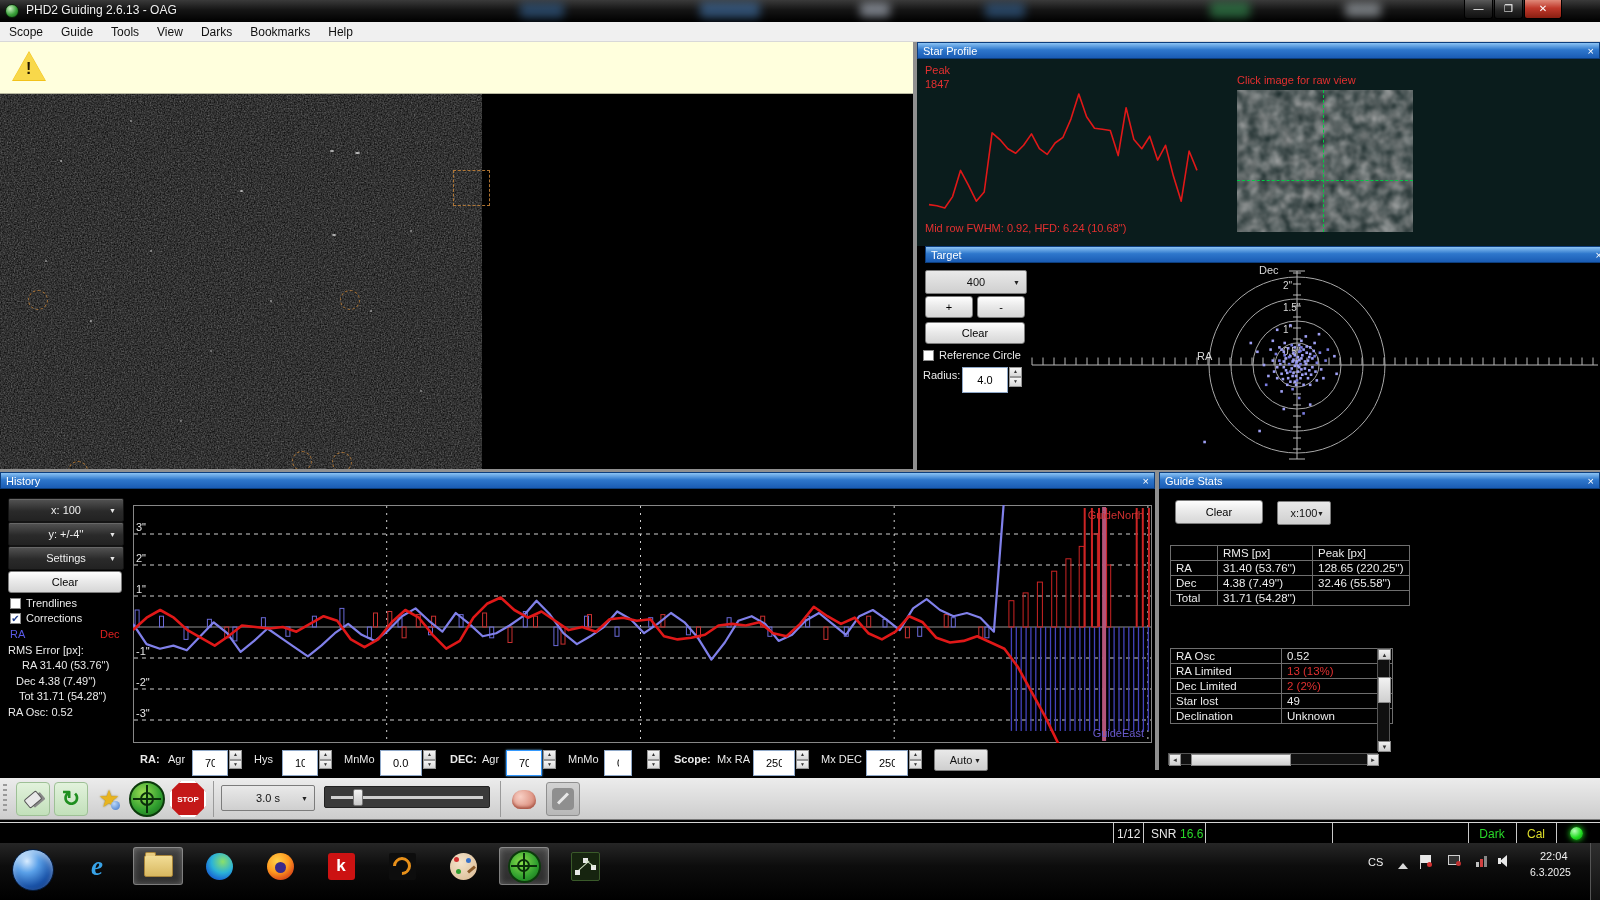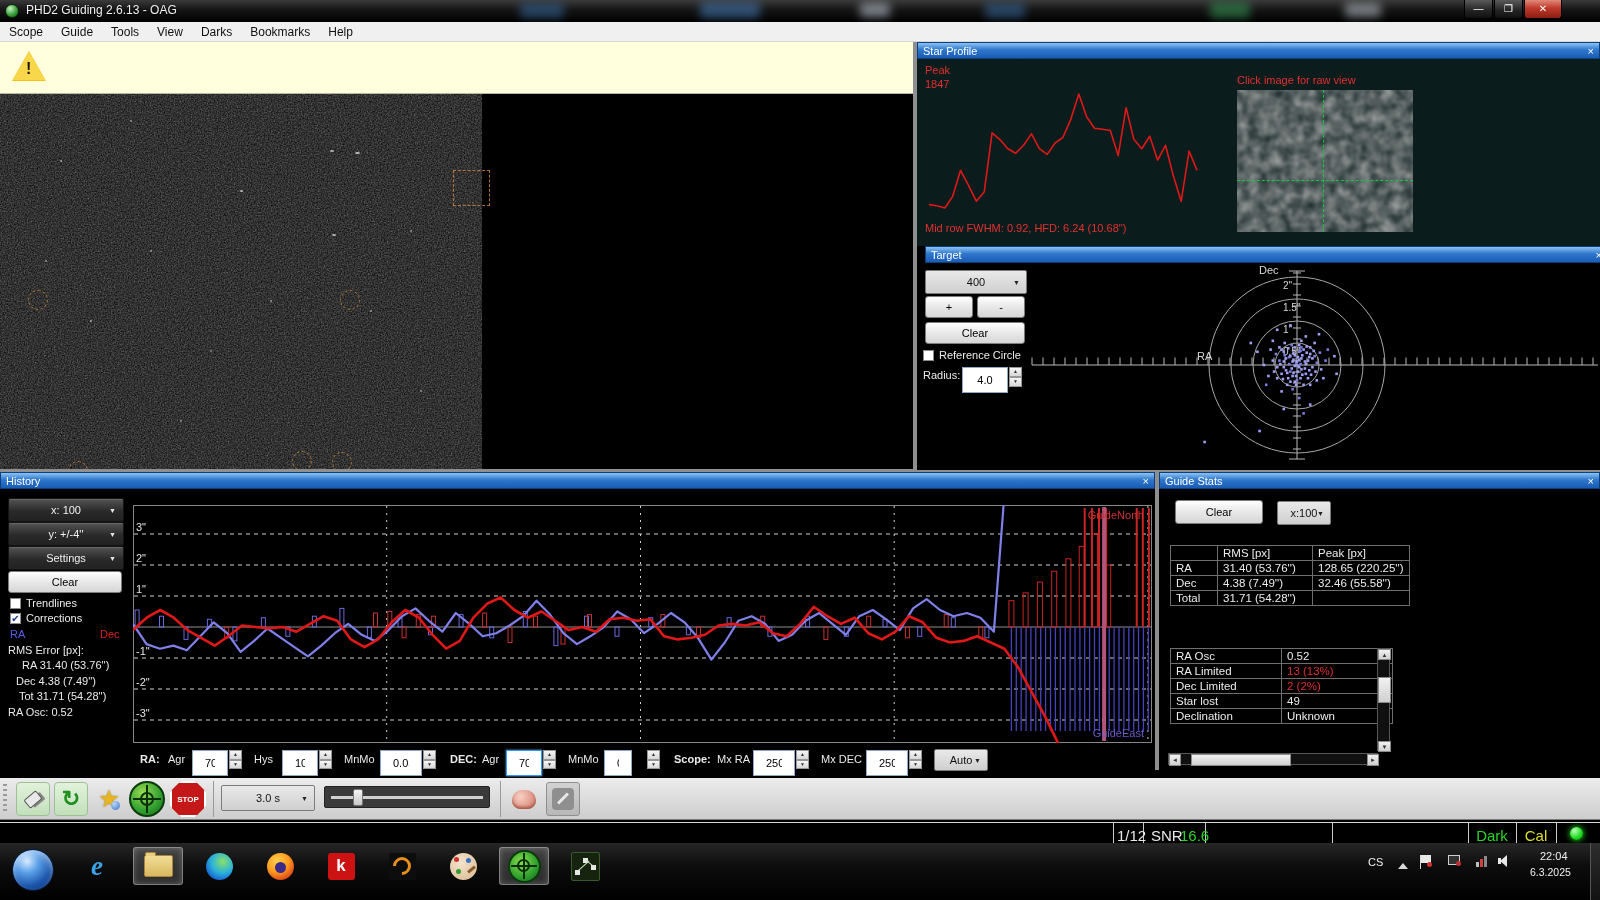--- a/index.html
+++ b/index.html
@@ -63,21 +63,21 @@
   .sbthumb{background:linear-gradient(#f2f2f2,#cfcfcf);border:1px solid #8a8a8a;}
   
   .toolbar{left:0;top:778px;width:1600px;height:42px;background:linear-gradient(#ececec,#cdcdcd);border-bottom:1px solid #7a7a7a;}
   .grip{left:3px;top:784px;width:4px;height:30px;background:repeating-linear-gradient(#9a9a9a 0 2px,transparent 2px 5px);}
   .tico{border-radius:4px;display:flex;align-items:center;justify-content:center;}
   .greenbg{background:linear-gradient(#e2f2dc,#c2e0ba);border:1px solid #9ec096;}
   .tsep{width:1px;background:#9a9a9a;}
   
   .statusbar{left:0;top:822px;width:1600px;height:21px;background:#000;border-top:1px solid #d4d4d4;}
   .sdiv{top:0;width:1px;height:21px;background:#c8c8c8;}
-  .stx{top:4px;font-size:15px;color:#e8e8e8;white-space:nowrap;}
+  .stx{top:4px;font-size:12px;color:#e8e8e8;white-space:nowrap;}
   .grn{color:#28d828;}
   .yel{color:#dede2a;}
   .led{border-radius:50%;background:radial-gradient(circle at 35% 30%,#b8ffb8,#22dd22 55%,#0a8a0a);box-shadow:0 0 6px #2f2;}
   
   .taskbar{left:0;top:843px;width:1600px;height:57px;background:linear-gradient(#262626,#0d0d0d 40%,#000);}
   .tbtn{top:4px;width:50px;height:38px;border-radius:3px;display:flex;align-items:center;justify-content:center;}
   .tbtn.active{background:rgba(255,255,255,.16);border:1px solid rgba(255,255,255,.38);box-shadow:inset 0 0 6px rgba(255,255,255,.25);}
   .trayico{top:12px;}
   .traytx{color:#f0f0f0;font-size:11px;}
 </style>

